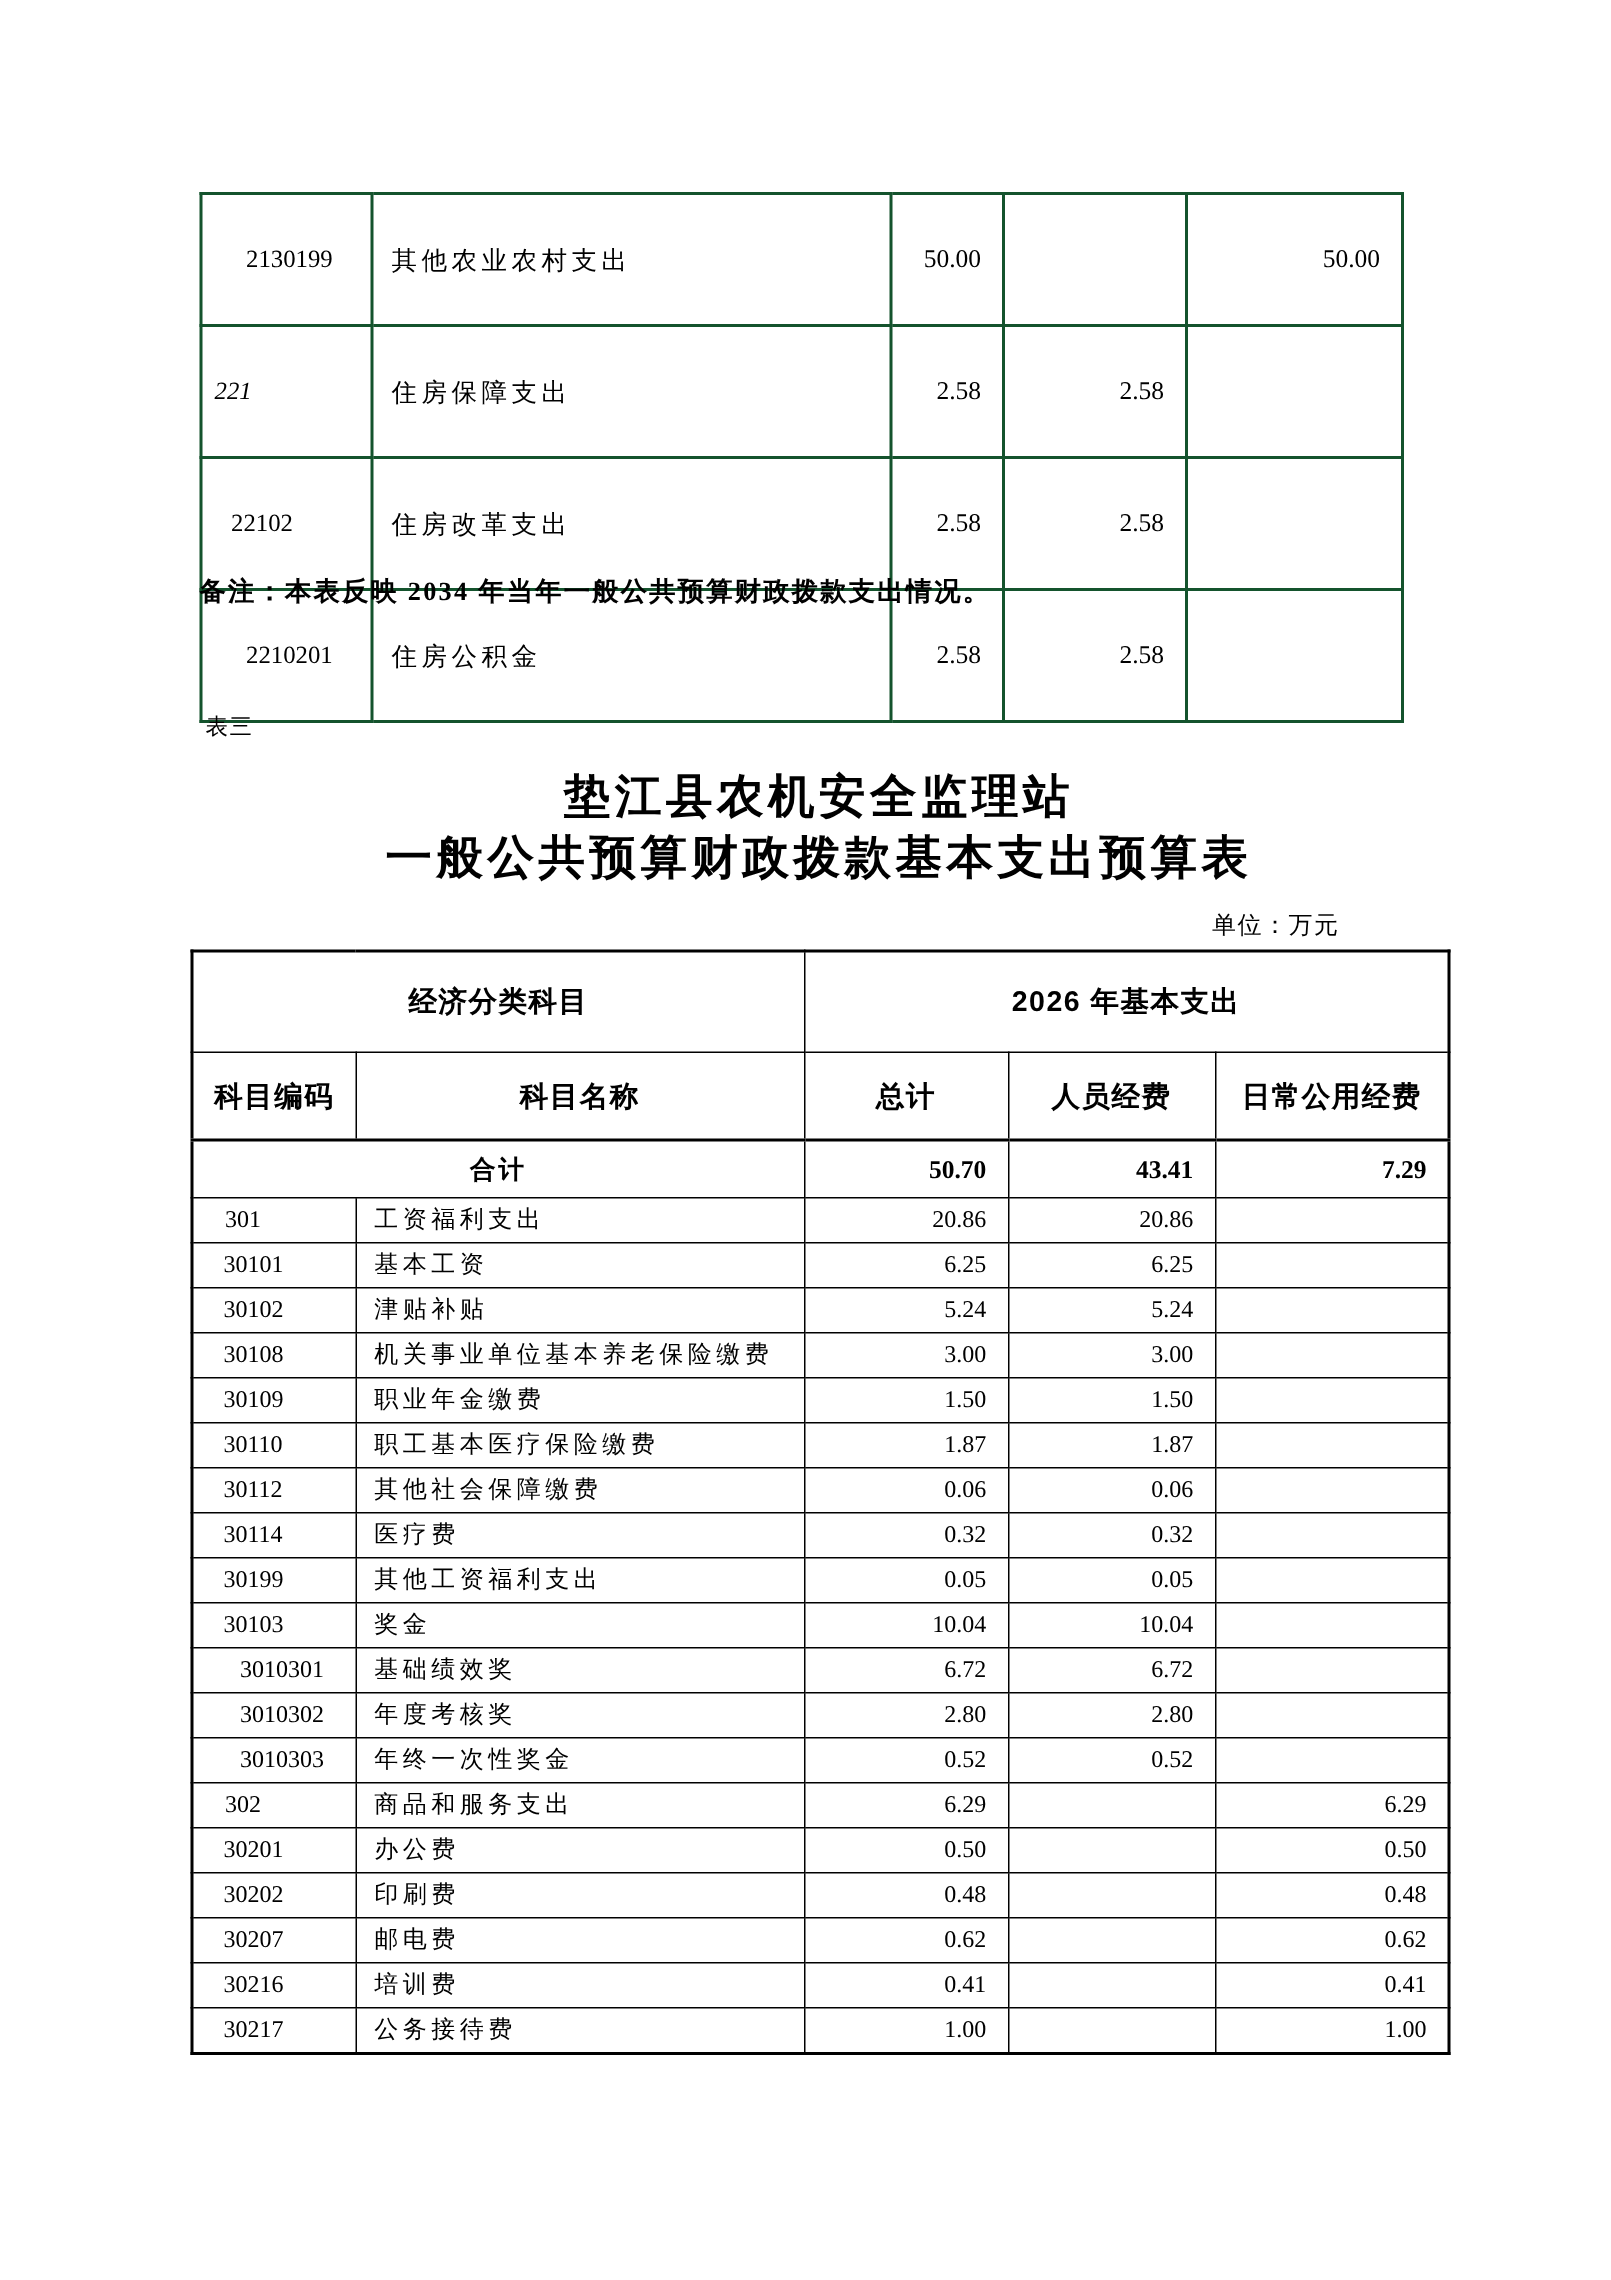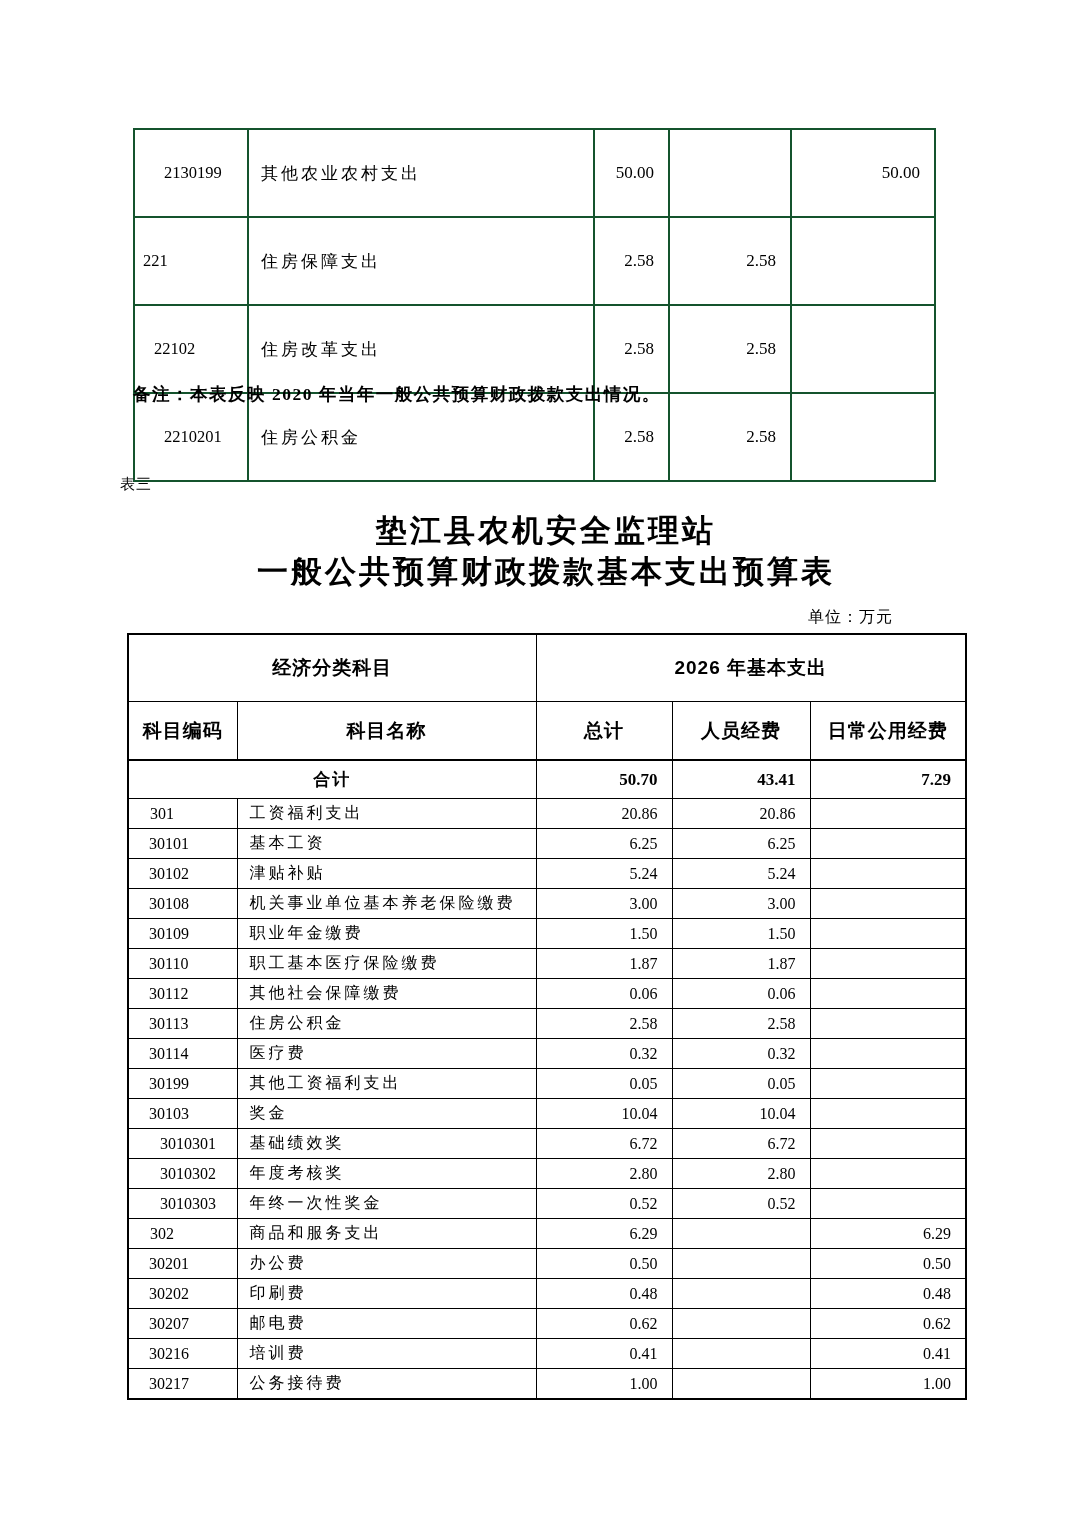--- a/index.html
+++ b/index.html
@@ -46,33 +46,33 @@
   .main-table .hrow2 th{height:57px;border-bottom:2px solid #000;}
   .main-table .total-row td{height:37px;font-weight:700;font-size:17px;}
   .main-table .total-row .tlabel{text-align:center;letter-spacing:2px;}
   .main-table tbody td{height:29px;font-size:16px;}
 
   
   td.code{text-align:left;font-size:16.5px;}
   td.code.ind0{padding-left:21px;}
   td.code.ind1{padding-left:20px;}
   td.code.ind2{padding-left:31px;}
-  .top-table td.code.ind0{padding-left:8px;}
+  .top-table td.code.ind0{padding-left:8px;font-style:italic;}
   .top-table td.code.ind1{padding-left:19px;}
   .top-table td.code.ind2{padding-left:29px;}
   td.name{text-align:left;padding-left:12px;letter-spacing:3px;}
   td.num{text-align:right;padding-right:14px;}
 
   
   .note{
     position:absolute;left:133px;top:364px;
     font-size:17.5px;font-weight:700;letter-spacing:1.5px;
   }
   .tbl-label{
-    position:absolute;left:120px;top:460px;
+    position:absolute;left:137px;top:460px;
     font-size:15px;letter-spacing:1px;text-align:right;
   }
   .doc-title{
     position:absolute;left:127px;width:838px;
     text-align:center;
     font-family:"Liberation Sans","DejaVu Sans",sans-serif;
     font-weight:700;
     font-size:31px;
     letter-spacing:3px;
     margin:0;
@@ -122,21 +122,21 @@
         <tr>
     <td class="code ind2">2210201</td>
     <td class="name">住房公积金</td>
     <td class="num">2.58</td>
     <td class="num">2.58</td>
     <td class="num"></td>
   </tr>
       </tbody>
   </table>
 
-  <p class="note">备注：本表反映 2020 年当年一般公共预算财政拨款支出情况。</p>
+  <p class="note">备注：本表反映 2034 年当年一般公共预算财政拨款支出情况。</p>
 
   <p class="tbl-label">表三</p>
 
   <h1 class="doc-title title-org">垫江县农机安全监理站</h1>
   <h1 class="doc-title title-table">一般公共预算财政拨款基本支出预算表</h1>
 
   <div class="unit-label">单位：万元</div>
 
   <table class="tbl main-table">
     <colgroup>
@@ -209,27 +209,20 @@
     <td class="num"></td>
   </tr>
         <tr>
     <td class="code ind1">30112</td>
     <td class="name">其他社会保障缴费</td>
     <td class="num">0.06</td>
     <td class="num">0.06</td>
     <td class="num"></td>
   </tr>
         <tr>
-    <td class="code ind1">30113</td>
-    <td class="name">住房公积金</td>
-    <td class="num">2.58</td>
-    <td class="num">2.58</td>
-    <td class="num"></td>
-  </tr>
-        <tr>
     <td class="code ind1">30114</td>
     <td class="name">医疗费</td>
     <td class="num">0.32</td>
     <td class="num">0.32</td>
     <td class="num"></td>
   </tr>
         <tr>
     <td class="code ind1">30199</td>
     <td class="name">其他工资福利支出</td>
     <td class="num">0.05</td>

